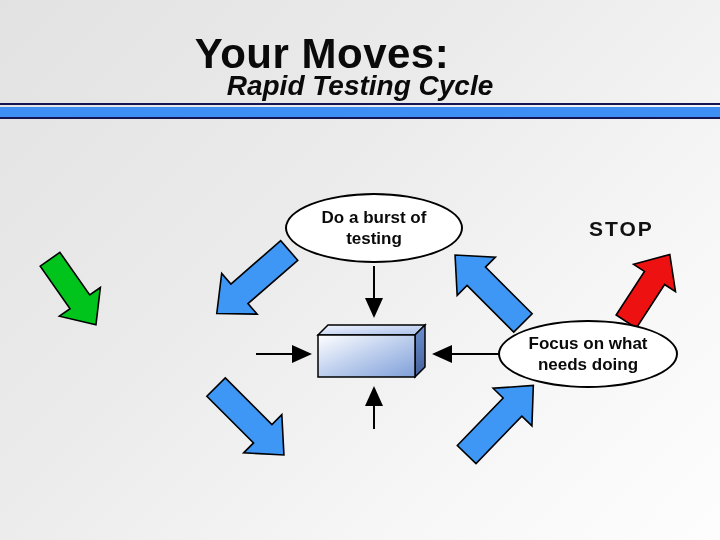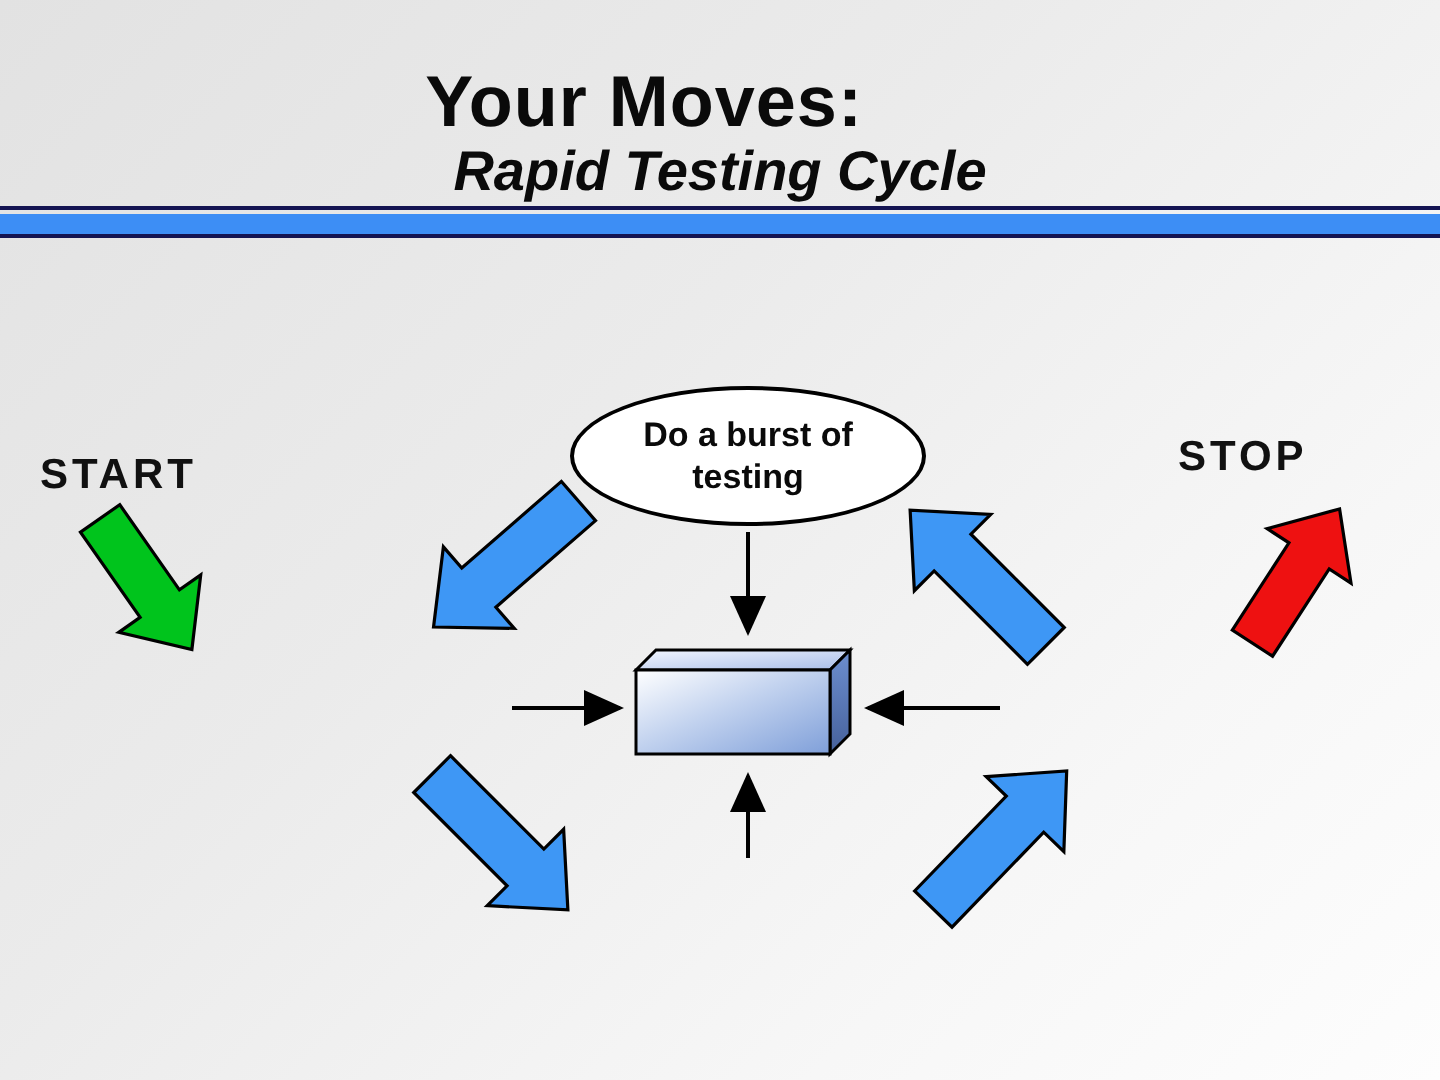--- a/index.html
+++ b/index.html
@@ -3,21 +3,21 @@
 <meta charset="utf-8">
 <style>
   html,body{margin:0;padding:0;}
   .slide{
     position:relative;width:720px;height:540px;overflow:hidden;
     background:linear-gradient(135deg,#e2e2e2 0%,#ebebeb 40%,#f7f7f7 75%,#fdfdfd 100%);
     font-family:"Liberation Sans",sans-serif;color:#0a0a0a;
   }
   .title{
     position:absolute;top:30px;left:0;width:644px;text-align:center;
-    font-size:36px;font-weight:800;letter-spacing:.5px;
+    font-size:42px;font-weight:800;letter-spacing:.5px;
   }
   .subtitle{
     position:absolute;top:70px;left:0;width:720px;text-align:center;
     font-size:28px;font-weight:700;font-style:italic;
   }
   .rule-line{position:absolute;left:0;width:720px;height:2px;}
   .rule-bar{position:absolute;left:0;width:720px;top:107px;height:10px;}
   .side-label{
     position:absolute;font-size:21px;font-weight:700;letter-spacing:2px;color:#111;
   }
@@ -45,21 +45,20 @@
 
 <div class="slide">
 
   <div class="title">Your Moves:</div>
   <div class="subtitle">Rapid Testing Cycle</div>
 
   <div class="rule-line" style="top: 103px; background-color: rgb(20, 20, 82);"></div>
   <div class="rule-bar" style="background-color: rgb(61, 142, 245);"></div>
   <div class="rule-line" style="top: 117px; background-color: rgb(20, 20, 82);"></div>
 
-  <div class="side-label start-label">START</div>
   <div class="side-label stop-label">STOP</div>
 
   <svg class="svg-layer" viewBox="0 0 720 540" xmlns="http://www.w3.org/2000/svg">
     <defs>
       <marker id="ah" markerWidth="11" markerHeight="10" refX="9" refY="4.5" orient="auto">
         <polygon points="0,0 10,4.5 0,9" fill="#000"></polygon>
       </marker>
       <linearGradient id="gFront" x1="0" y1="0" x2="1" y2="1">
         <stop offset="0" stop-color="#ffffff"></stop>
         <stop offset="0.45" stop-color="#c3d3ef"></stop>
@@ -93,15 +92,19 @@
       <polygon points="4,13 14,3 111,3 101,13" fill="url(#gTop)" stroke="#000" stroke-width="1.5"></polygon>
       <polygon points="101,13 111,3 111,45 101,55" fill="url(#gSide)" stroke="#000" stroke-width="1.5"></polygon>
       <rect x="4" y="13" width="97" height="42" fill="url(#gFront)" stroke="#000" stroke-width="1.5"></rect>
     </g>
   </svg>
 
   <div class="node node-burst">
     <span>Do a burst of
 testing</span>
   </div>
+  <div class="node node-focus">
+    <span>Focus on what
+needs doing</span>
+  </div>
 
 
 </div>
 
 </body></html>

